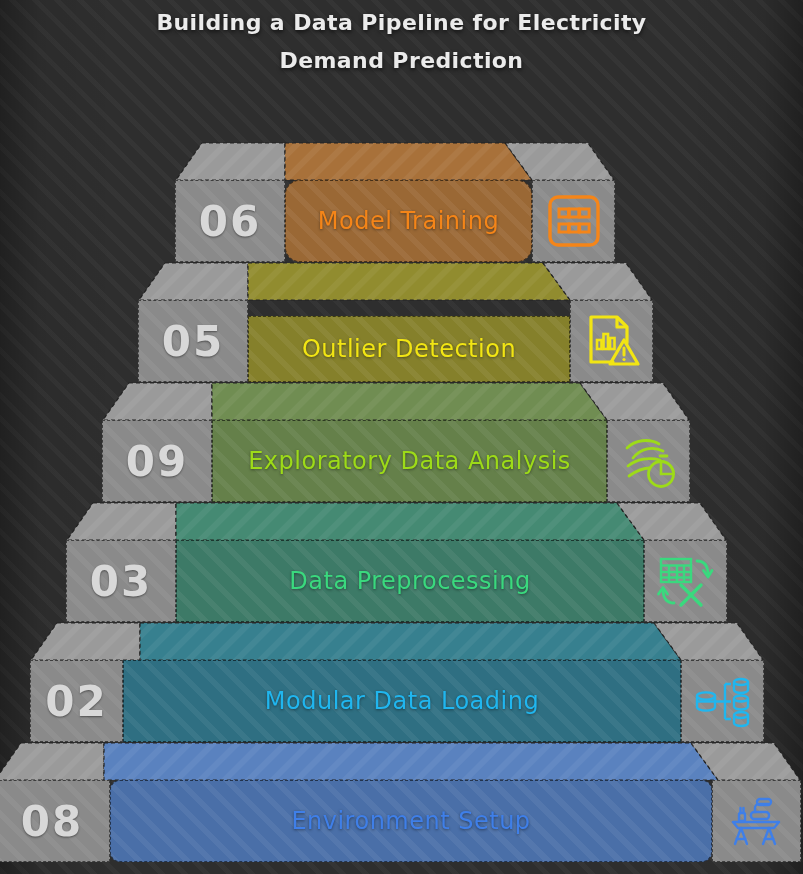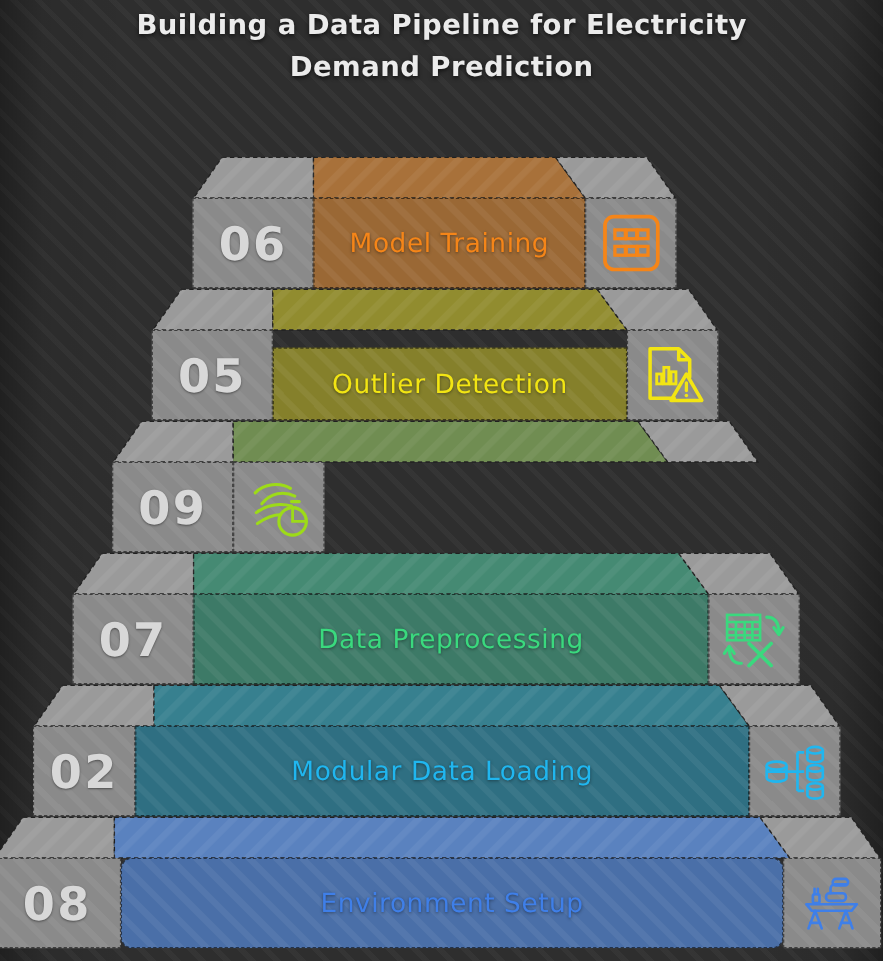--- a/index.html
+++ b/index.html
@@ -55,21 +55,21 @@
   
   #title {
     position: absolute;
     top: 4px;
     left: 0;
     width: 803px;
     text-align: center;
     color: #ebebeb;
     font-family: "DejaVu Sans", sans-serif;
     font-weight: bold;
-    font-size: 25px;
+    font-size: 22px;
     line-height: 38px;
     letter-spacing: 0.4px;
     text-shadow: 0 2px 4px rgba(0,0,0,0.65);
     z-index: 40;
     white-space: pre-line;
   }
 
   
   .step {
     position: absolute;
@@ -185,21 +185,21 @@
           </pattern>
         </defs>
         <polygon points="27,1 413,1 439,38 1,38" fill="url(#stp6)"></polygon>
       </svg>
     </div>
 
     <div class="step-front">
       <div class="face num-panel" style="width:110px;">
         <span class="num">06</span>
       </div>
-      <div class="face label-panel" id="s6label" style="background-color: rgb(154, 104, 53);">
+      <div class="face label-panel" id="s6label" style="background-color: rgb(154, 104, 53); border-radius: 15px;">
         <span class="label" style="color: rgb(245, 133, 24);">Model Training</span>
       </div>
       <div class="face icon-panel" style="width:83px;">
 
         <svg width="56" height="56" viewBox="0 0 56 56">
           <rect x="4" y="4" width="48" height="48" rx="8" ry="8" fill="none" stroke="#f58518" stroke-width="3.4"></rect>
           <rect x="13" y="16" width="9.5" height="8" fill="none" stroke="#f58518" stroke-width="3"></rect>
           <rect x="23.3" y="16" width="9.5" height="8" fill="none" stroke="#f58518" stroke-width="3"></rect>
           <rect x="33.6" y="16" width="9.5" height="8" fill="none" stroke="#f58518" stroke-width="3"></rect>
           <rect x="13" y="31" width="9.5" height="8" fill="none" stroke="#f58518" stroke-width="3"></rect>
@@ -257,20 +257,23 @@
           <pattern id="stp4" width="17" height="17" patternTransform="rotate(45)" patternUnits="userSpaceOnUse">
             <rect width="6" height="17" fill="rgba(255,255,255,0.055)"></rect>
           </pattern>
         </defs>
         <polygon points="27,1 561,1 587,38 1,38" fill="url(#stp4)"></polygon>
       </svg>
     </div>
     <div class="step-front">
       <div class="face num-panel" style="width:110px;">
         <span class="num">09</span>
+      </div>
+      <div class="face label-panel" id="s4label" style="background-color: rgb(101, 128, 74);">
+        <span class="label" style="color: rgb(157, 219, 24);">Exploratory Data Analysis</span>
       </div>
       <div class="face icon-panel" style="width:83px;">
 
         <svg width="60" height="58" viewBox="0 0 60 58">
           <g fill="none" stroke="#9ddb18" stroke-width="2.8" stroke-linecap="round">
             <path d="M8 16 C16 8 30 6 40 12"></path>
             <path d="M14 26 C22 16 34 14 44 19"></path>
             <path d="M9 34 C18 27 30 25 41 28"></path>
             <path d="M10 44 C17 39 24 36 31 36"></path>
             <path d="M41 24 H48"></path>
@@ -291,21 +294,21 @@
         <defs>
           <pattern id="stp3" width="17" height="17" patternTransform="rotate(45)" patternUnits="userSpaceOnUse">
             <rect width="6" height="17" fill="rgba(255,255,255,0.055)"></rect>
           </pattern>
         </defs>
         <polygon points="27,1 634,1 660,38 1,38" fill="url(#stp3)"></polygon>
       </svg>
     </div>
     <div class="step-front">
       <div class="face num-panel" style="width:110px;">
-        <span class="num">07</span>
+        <span class="num">03</span>
       </div>
       <div class="face label-panel" id="s3label" style="background-color: rgb(61, 122, 103);">
         <span class="label" style="color: rgb(58, 217, 126);">Data Preprocessing</span>
       </div>
       <div class="face icon-panel" style="width:83px;">
 
         <svg width="60" height="58" viewBox="0 0 60 58">
           <g fill="none" stroke="#3ad97e" stroke-width="2.4">
             <rect x="5" y="7" width="30" height="23"></rect>
             <line x1="5" y1="13.5" x2="35" y2="13.5"></line>

